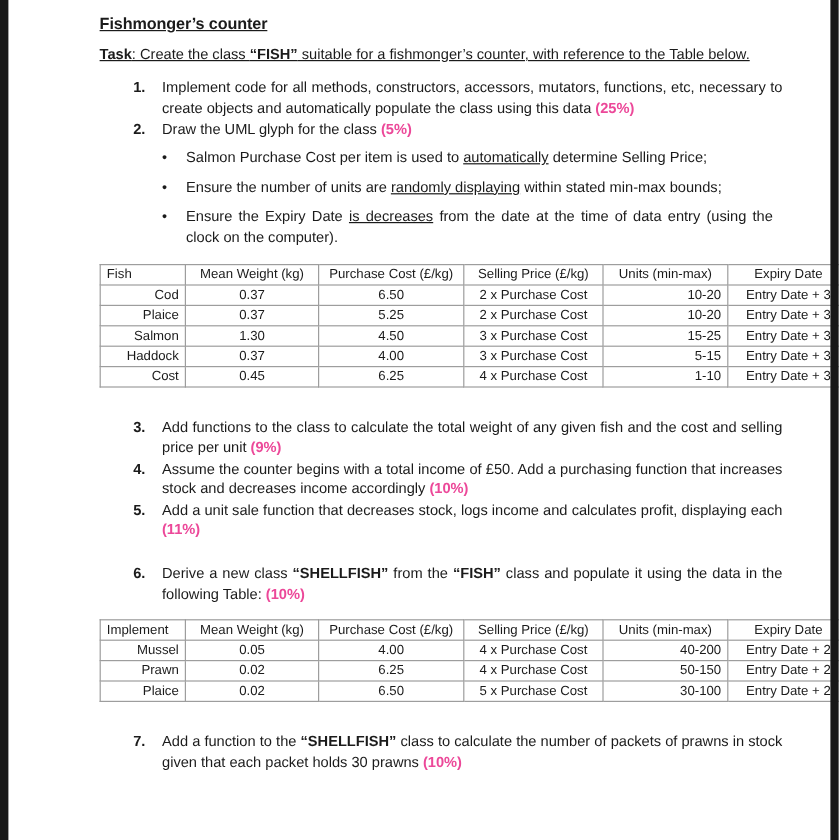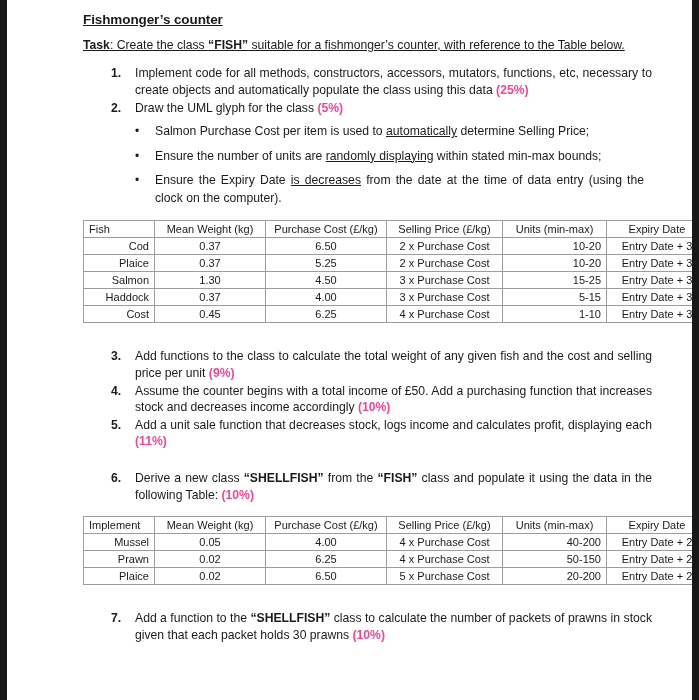--- a/index.html
+++ b/index.html
@@ -269,21 +269,21 @@
         <td class="col-cost">6.25</td>
         <td class="col-sell">4 x Purchase Cost</td>
         <td class="col-units">50-150</td>
         <td class="col-expiry">Entry Date + 2</td>
       </tr>
       <tr>
         <td class="col-name">Plaice</td>
         <td class="col-weight">0.02</td>
         <td class="col-cost">6.50</td>
         <td class="col-sell">5 x Purchase Cost</td>
-        <td class="col-units">20-200</td>
+        <td class="col-units">30-100</td>
         <td class="col-expiry">Entry Date + 2</td>
       </tr>
     </tbody>
   </table>
 
   <div class="spacer-14"></div>
 
   <ol class="num-list">
     <li>
       <span class="marker">7.</span><span>Add a function to the </span><b>“SHELLFISH”</b><span> class to calculate the number of packets of prawns in stock given that each packet holds 30 prawns </span><span class="pct">(10%)</span>

